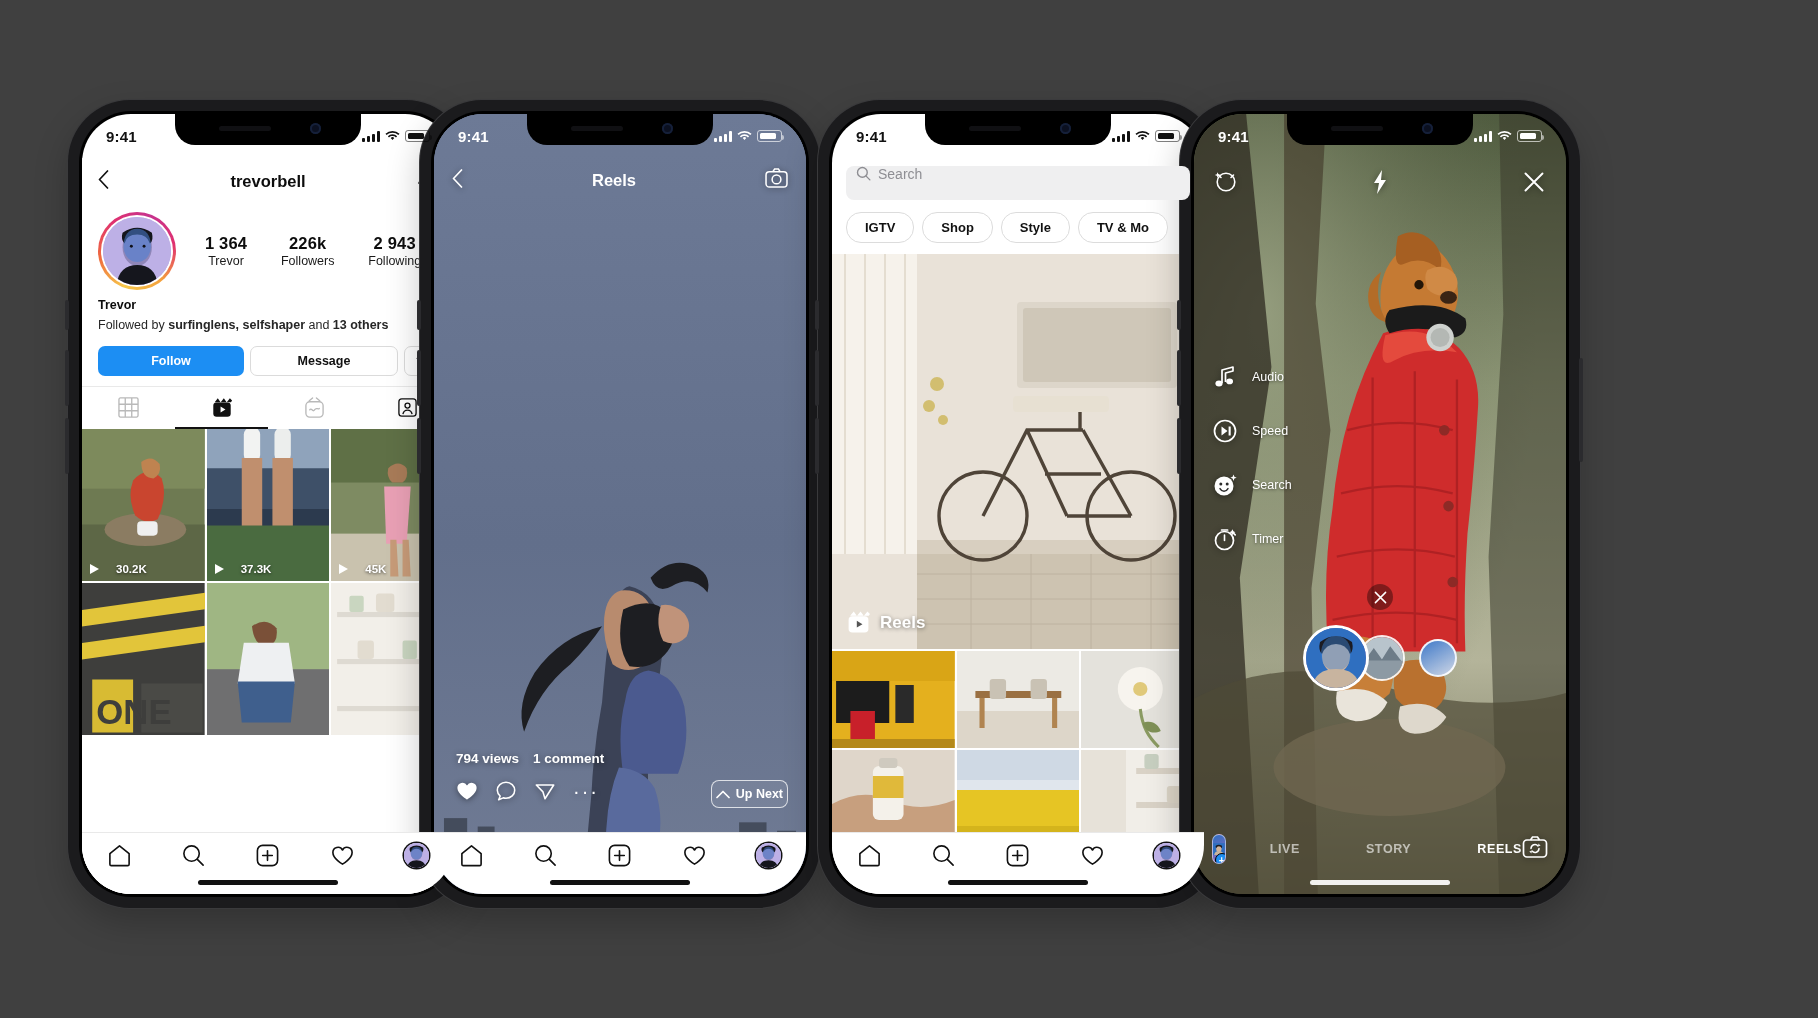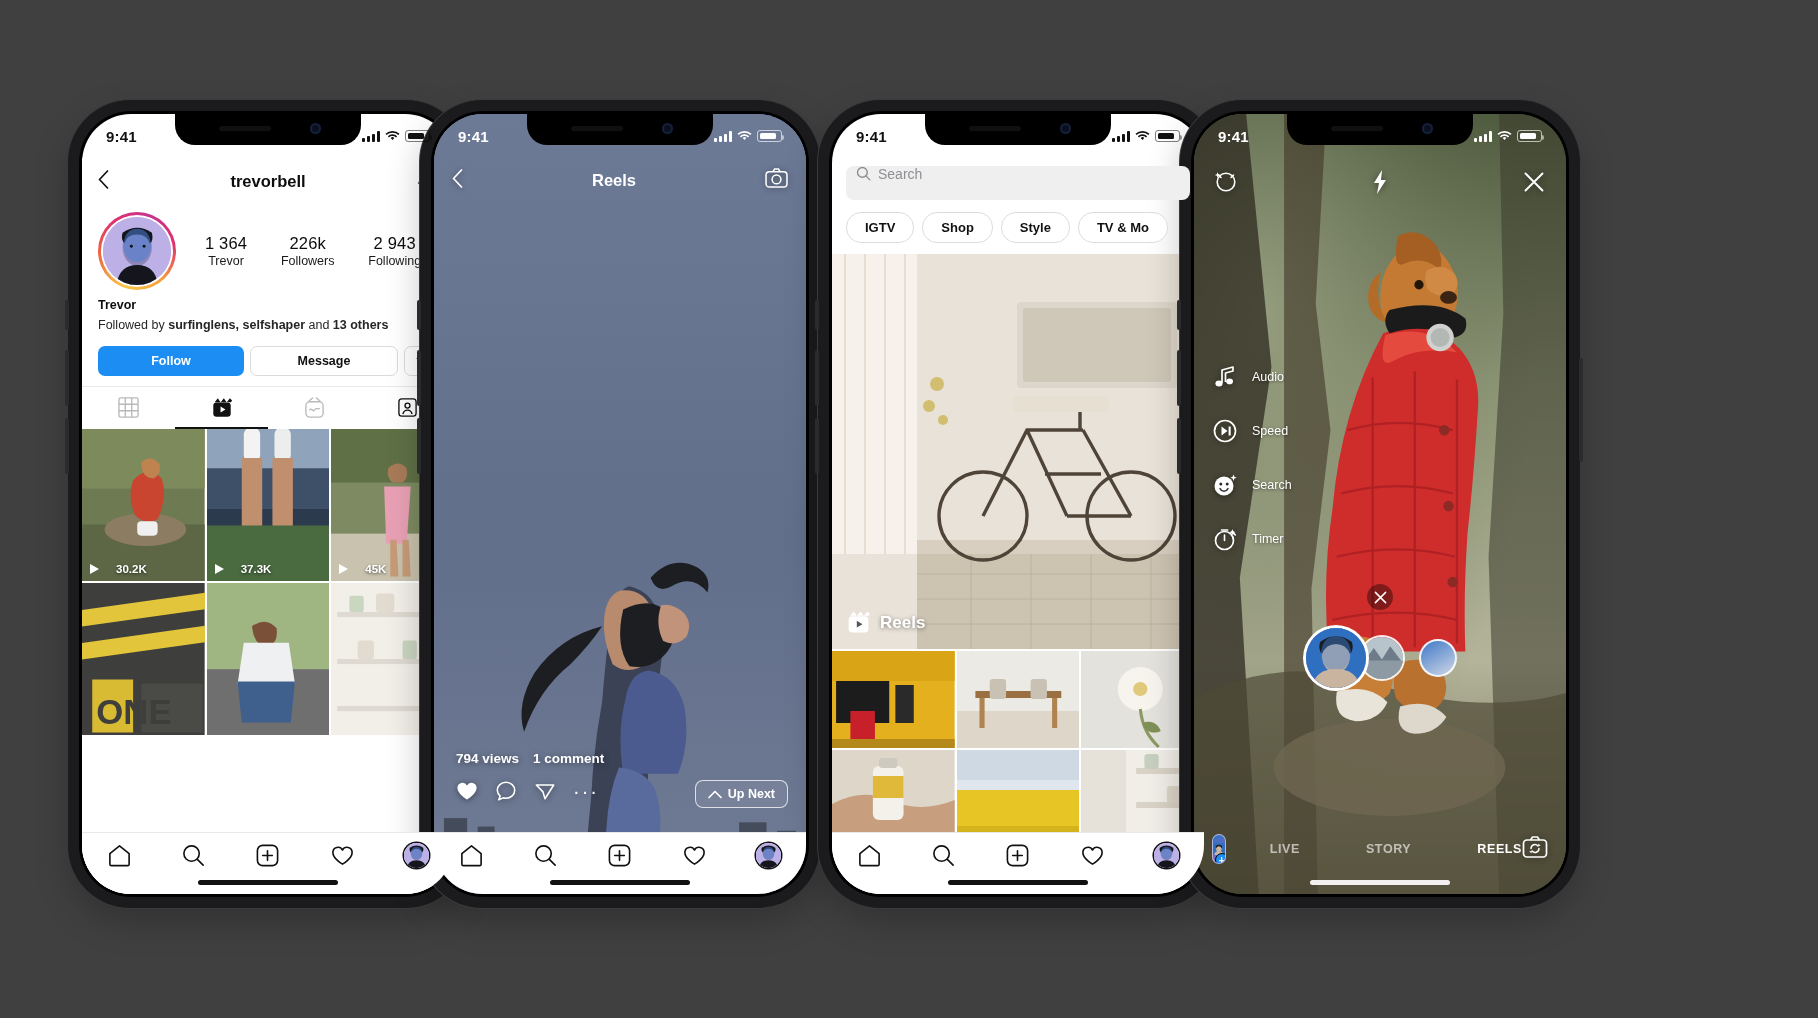--- a/index.html
+++ b/index.html
@@ -57,21 +57,21 @@
   .p-body { position:absolute; top:90px; left:0; right:0; bottom:0; background:#fff; }
   .p-row { display:flex; align-items:center; padding:8px 16px 4px; gap:6px; }
   .avatar-ring { width:78px; height:78px; border-radius:50%; padding:2.6px;
      background:conic-gradient(from 200deg,#f7c84b,#ef6b3e,#e0316f,#c6338e,#e0316f,#f4a03c,#f7c84b); flex:0 0 auto; }
   .avatar-in { width:100%; height:100%; border-radius:50%; background:#fff; padding:2.2px; }
   .avatar-img { width:100%; height:100%; border-radius:50%; overflow:hidden; position:relative;
      background:linear-gradient(160deg,#c3b8ea 0%,#b9a9e6 45%,#a89bdc 100%); }
   .face { position:absolute; inset:0; }
   .stats { display:flex; flex:1; justify-content:space-around; padding-left:6px; }
   .stat { text-align:center; }
-  .stat b { display:block; font-size:16.5px; font-weight:400; color:#0d0d0d; letter-spacing:.2px; }
+  .stat b { display:block; font-size:16.5px; font-weight:700; color:#0d0d0d; letter-spacing:.2px; }
   .stat span { display:block; font-size:12.5px; color:#1a1a1a; margin-top:1px; }
 
   .bio { padding:4px 16px 0; }
   .bio-name { font-size:12.5px; font-weight:700; color:#0d0d0d; }
   .bio-sub { font-size:12.5px; color:#262626; margin-top:5px; line-height:1.35; }
   .bio-sub b { font-weight:700; }
 
   .actions { display:flex; gap:6px; padding:12px 16px 10px; }
   .btn { height:30px; border-radius:7px; font-size:12.5px; font-weight:700;
          display:flex; align-items:center; justify-content:center; }
@@ -96,21 +96,21 @@
   .tb-dot { position:absolute; bottom:-4px; right:1px; width:5px; height:5px; border-radius:50%; background:#ed4956; }
 
   
   .reel-bg { position:absolute; inset:0; background:linear-gradient(178deg,#6a7793 0%,#63708d 42%,#5d6a86 68%,#6d7890 100%); }
   .reel-head { position:absolute; top:44px; left:0; right:0; height:44px; display:flex; align-items:center; padding:0 18px; z-index:20; }
   .reel-head .t { flex:1; text-align:center; color:#fff; font-size:16.5px; font-weight:700; }
   .reel-meta { position:absolute; left:22px; bottom:92px; color:#fff; z-index:20; }
   .reel-meta .l1 { font-size:13.5px; font-weight:700; display:flex; gap:14px; }
   .reel-acts { display:flex; align-items:center; gap:17px; margin-top:14px; }
   .upnext { position:absolute; right:18px; bottom:86px; z-index:20;
-            display:flex; align-items:center; gap:6px; padding:6px 12px;
+            display:flex; align-items:center; gap:6px; padding:6px 4px;
             border:1.4px solid rgba(255,255,255,.75); border-radius:8px;
             color:#fff; font-size:12.5px; font-weight:700; background:rgba(255,255,255,.08); }
 
   
   .ex-search { position:absolute; top:52px; left:14px; right:14px; height:34px; border-radius:8px;
                background:#efeff0; display:flex; align-items:flex-start; gap:7px; padding:0 10px; z-index:20; }
   .ex-search span { font-size:14px; color:#8e8e93; }
   .pills { position:absolute; top:98px; left:0; right:0; display:flex; gap:8px; padding:0 14px; z-index:20; }
   .pill { height:31px; border:1px solid #dcdcdc; border-radius:15px; background:#fff;
           display:flex; align-items:center; padding:0 18px; font-size:13px; font-weight:700; color:#111;

